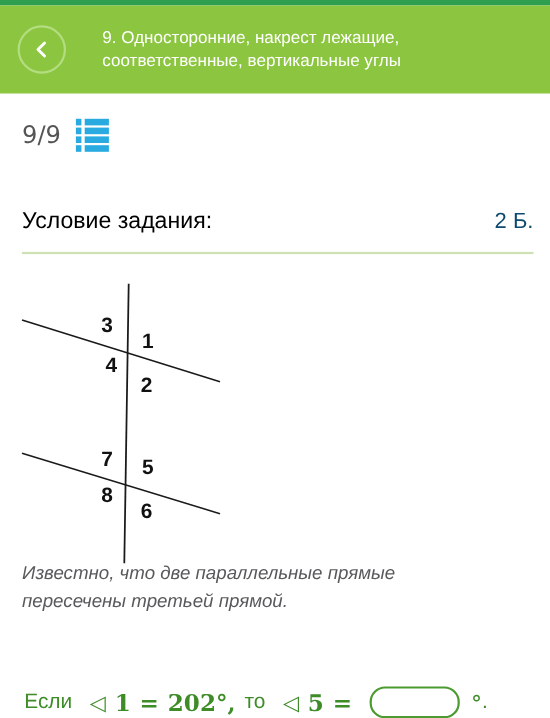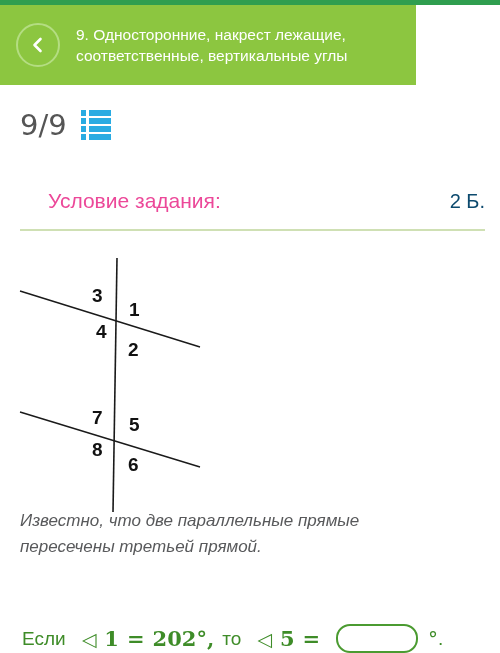--- a/index.html
+++ b/index.html
@@ -20,25 +20,26 @@
   #topbar {
     position: absolute;
     top: 0; left: 0;
     width: 500px;
     height: 5px;
     background: #2f9e4f;
   }
   #header {
     position: absolute;
     top: 5px; left: 0;
-    width: 416px;
+    width: 500px;
     height: 80px;
     background: #8cc640;
     display: flex;
     align-items: center;
+    gap: 17px;
   }
   #back-button {
     width: 44px;
     height: 44px;
     margin-left: 16px;
     border-radius: 50%;
     border: 2px solid #b4dd82;
     box-sizing: border-box;
     display: flex;
     align-items: center;
@@ -59,21 +60,21 @@
 
   
   #progress-row {
     position: absolute;
     top: 108px;
     left: 20px;
     display: flex;
     align-items: center;
   }
   #progress-counter {
-    font-size: 29px;
+    font-size: 22px;
     color: #555;
     font-family: "DejaVu Sans", sans-serif;
     letter-spacing: 0px;
   }
   #list-icon {
     margin-left: 14px;
     width: 30px;
     height: 30px;
     display: flex;
     flex-direction: column;
@@ -101,23 +102,22 @@
   #task-heading-row {
     position: absolute;
     top: 189px;
     left: 20px;
     width: 465px;
     display: flex;
     align-items: baseline;
     justify-content: space-between;
   }
   #task-heading {
-    color: #ec4899;
+    color: #000000;
     font-size: 21px;
-    margin-left: 28px;
   }
   #task-points {
     color: #0c4a6e;
     font-size: 20px;
   }
   #divider {
     position: absolute;
     top: 229px;
     left: 20px;
     width: 465px;

